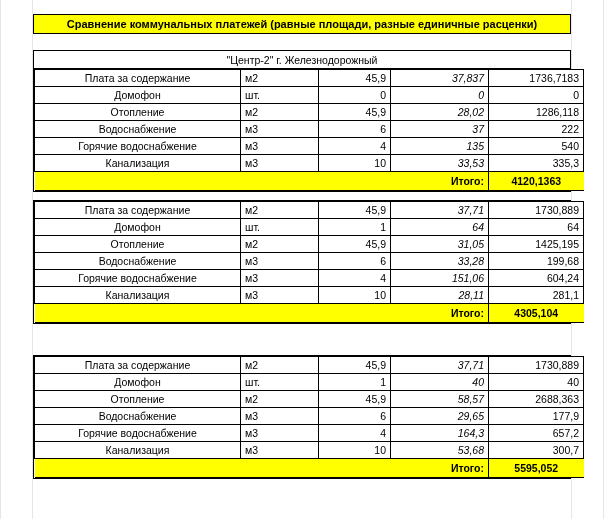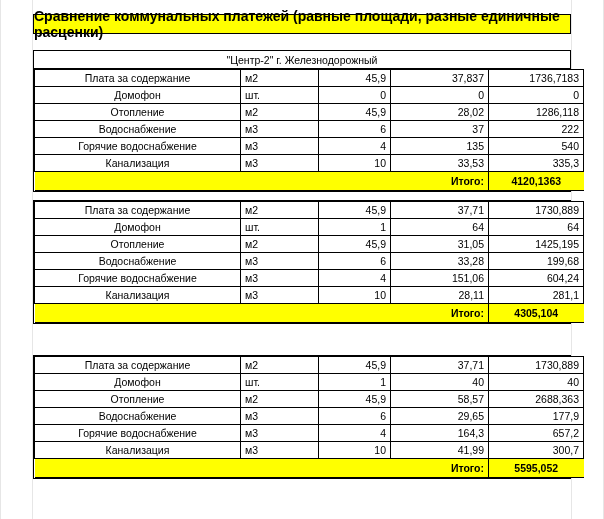--- a/index.html
+++ b/index.html
@@ -36,21 +36,21 @@
     top: 14px;
     width: 538px;
     height: 20px;
     background: #ffff00;
     border: 1px solid #000000;
     box-sizing: border-box;
     display: flex;
     align-items: center;
     justify-content: center;
     font-weight: bold;
-    font-size: 14px;
+    font-size: 11px;
     letter-spacing: 0;
   }
 
   .block {
     position: absolute;
     left: 33px;
     width: 538px;
     border: 1px solid #000000;
     box-sizing: border-box;
     background: #ffffff;
@@ -77,21 +77,21 @@
     padding: 0 4px;
     font-size: 10.5px;
     box-sizing: border-box;
     background: #ffffff;
     white-space: nowrap;
     overflow: hidden;
   }
   td.c-name  { width: 206px; text-align: center; border-left: none; }
   td.c-unit  { width: 78px;  }
   td.c-qty   { width: 72px;  text-align: right; }
-  td.c-rate  { width: 98px;  text-align: right; }
+  td.c-rate  { width: 98px;  text-align: right; font-style: italic; }
   td.c-sum   { width: 95px;  text-align: right; border-right: none; }
 
   tr.total-row td {
     background: #ffff00;
     font-weight: bold;
     height: 19px;
     margin-top: 35px;
   }
   tr.total-row td.t-label {
     text-align: right;
@@ -256,21 +256,21 @@
           <td class="c-name">Горячие водоснабжение</td>
           <td class="c-unit">м3</td>
           <td class="c-qty">4</td>
           <td class="c-rate">164,3</td>
           <td class="c-sum">657,2</td>
         </tr>
         <tr>
           <td class="c-name">Канализация</td>
           <td class="c-unit">м3</td>
           <td class="c-qty">10</td>
-          <td class="c-rate">41,99</td>
+          <td class="c-rate">53,68</td>
           <td class="c-sum">300,7</td>
         </tr>
         <tr class="total-row">
           <td class="c-name t-label" colspan="4">Итого:</td>
           <td class="c-sum t-value">5595,052</td>
         </tr>
       </tbody>
     </table>
   </div>
 

